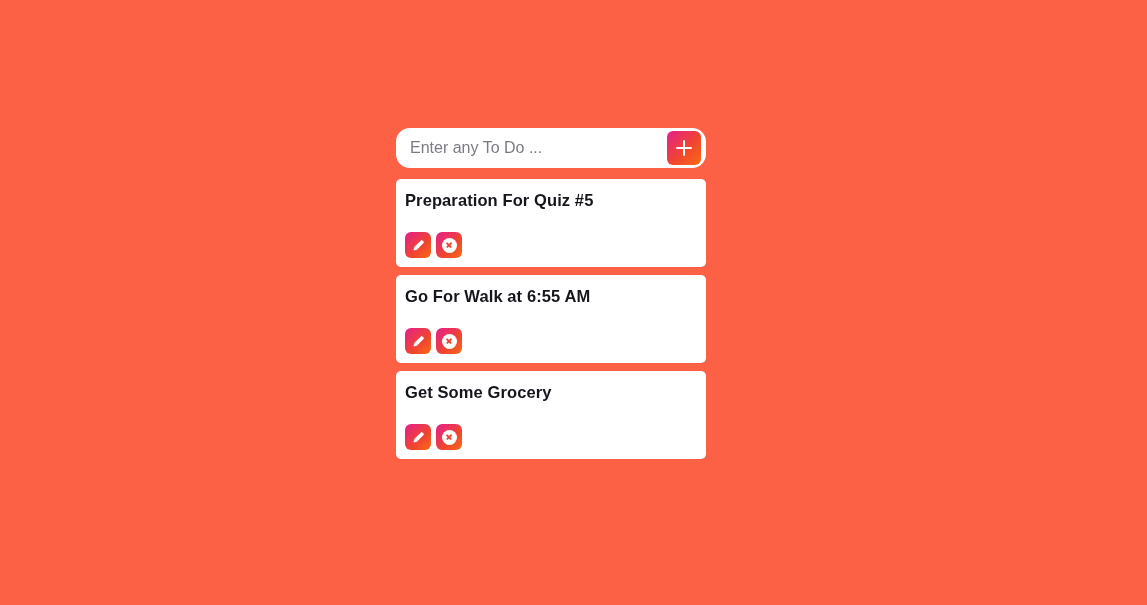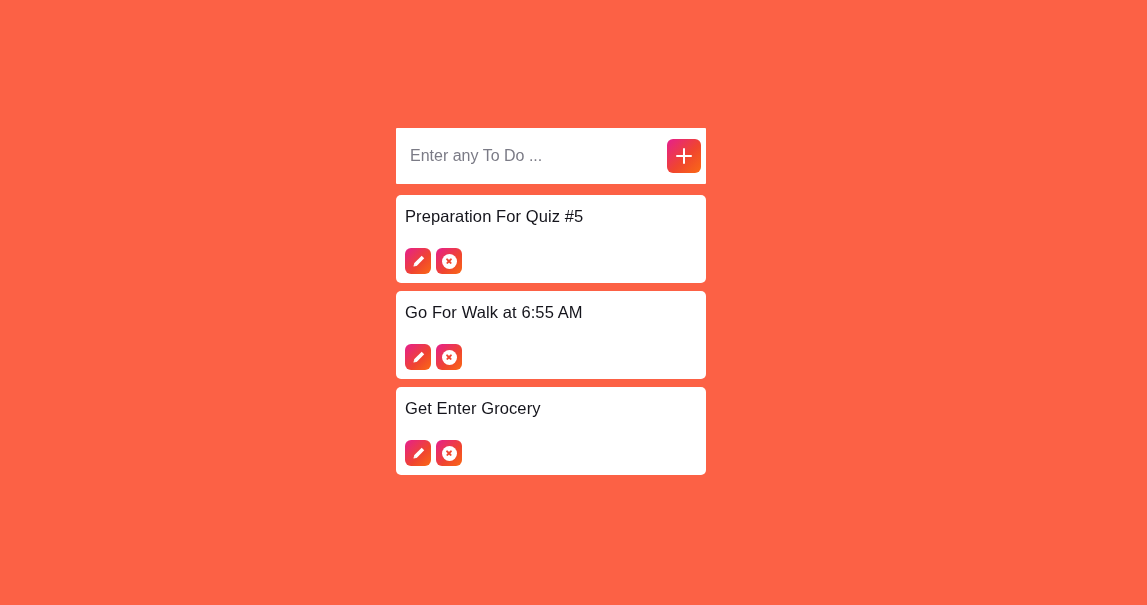--- a/index.html
+++ b/index.html
@@ -19,23 +19,23 @@
     position: absolute;
     left: 396px;
     top: 128px;
     width: 310px;
   }
 
   
   .input-bar {
     position: relative;
     width: 310px;
-    height: 56px;
-    background: #ffffff;
-    border-radius: 1px;
+    height: 40px;
+    background: #ffffff;
+    border-radius: 14px;
     box-sizing: border-box;
     display: flex;
     align-items: center;
   }
   .todo-input {
     flex: 1 1 auto;
     border: none;
     outline: none;
     background: transparent;
     font-family: "Liberation Sans", sans-serif;
@@ -94,20 +94,21 @@
     margin-top: 11px;
   }
   .todo-card {
     position: relative;
     width: 310px;
     height: 88px;
     background: #ffffff;
     border-radius: 5px;
     box-sizing: border-box;
     margin-bottom: 8px;
+    font-weight: bold;
   }
   .todo-card:last-child { margin-bottom: 0; }
 
   .todo-title {
     position: absolute;
     left: 9px;
     top: 11px;
     right: 10px;
     font-size: 16.5px;
     line-height: 20px;
@@ -199,21 +200,21 @@
             <path d="M3.6 9.7 L6.3 12.4 L4.1 13.0 L3.0 11.9 Z" fill="#f3f3f3"></path>
           </svg>
         </button>
         <button class="action-btn">
           <span class="delete-disc"></span>
         </button>
       </div>
     </div>
 
     <div class="todo-card">
-      <div class="todo-title">Get Enter Grocery</div>
+      <div class="todo-title">Get Some Grocery</div>
       <div class="card-actions">
         <button class="action-btn">
           <svg width="15" height="15" viewBox="0 0 16 16">
             <path d="M11.4 1.9 L14.1 4.6 L6.3 12.4 L2.6 13.4 L3.6 9.7 Z" fill="#ffffff"></path>
             <path d="M3.6 9.7 L6.3 12.4 L4.1 13.0 L3.0 11.9 Z" fill="#f3f3f3"></path>
           </svg>
         </button>
         <button class="action-btn">
           <span class="delete-disc"></span>
         </button>

